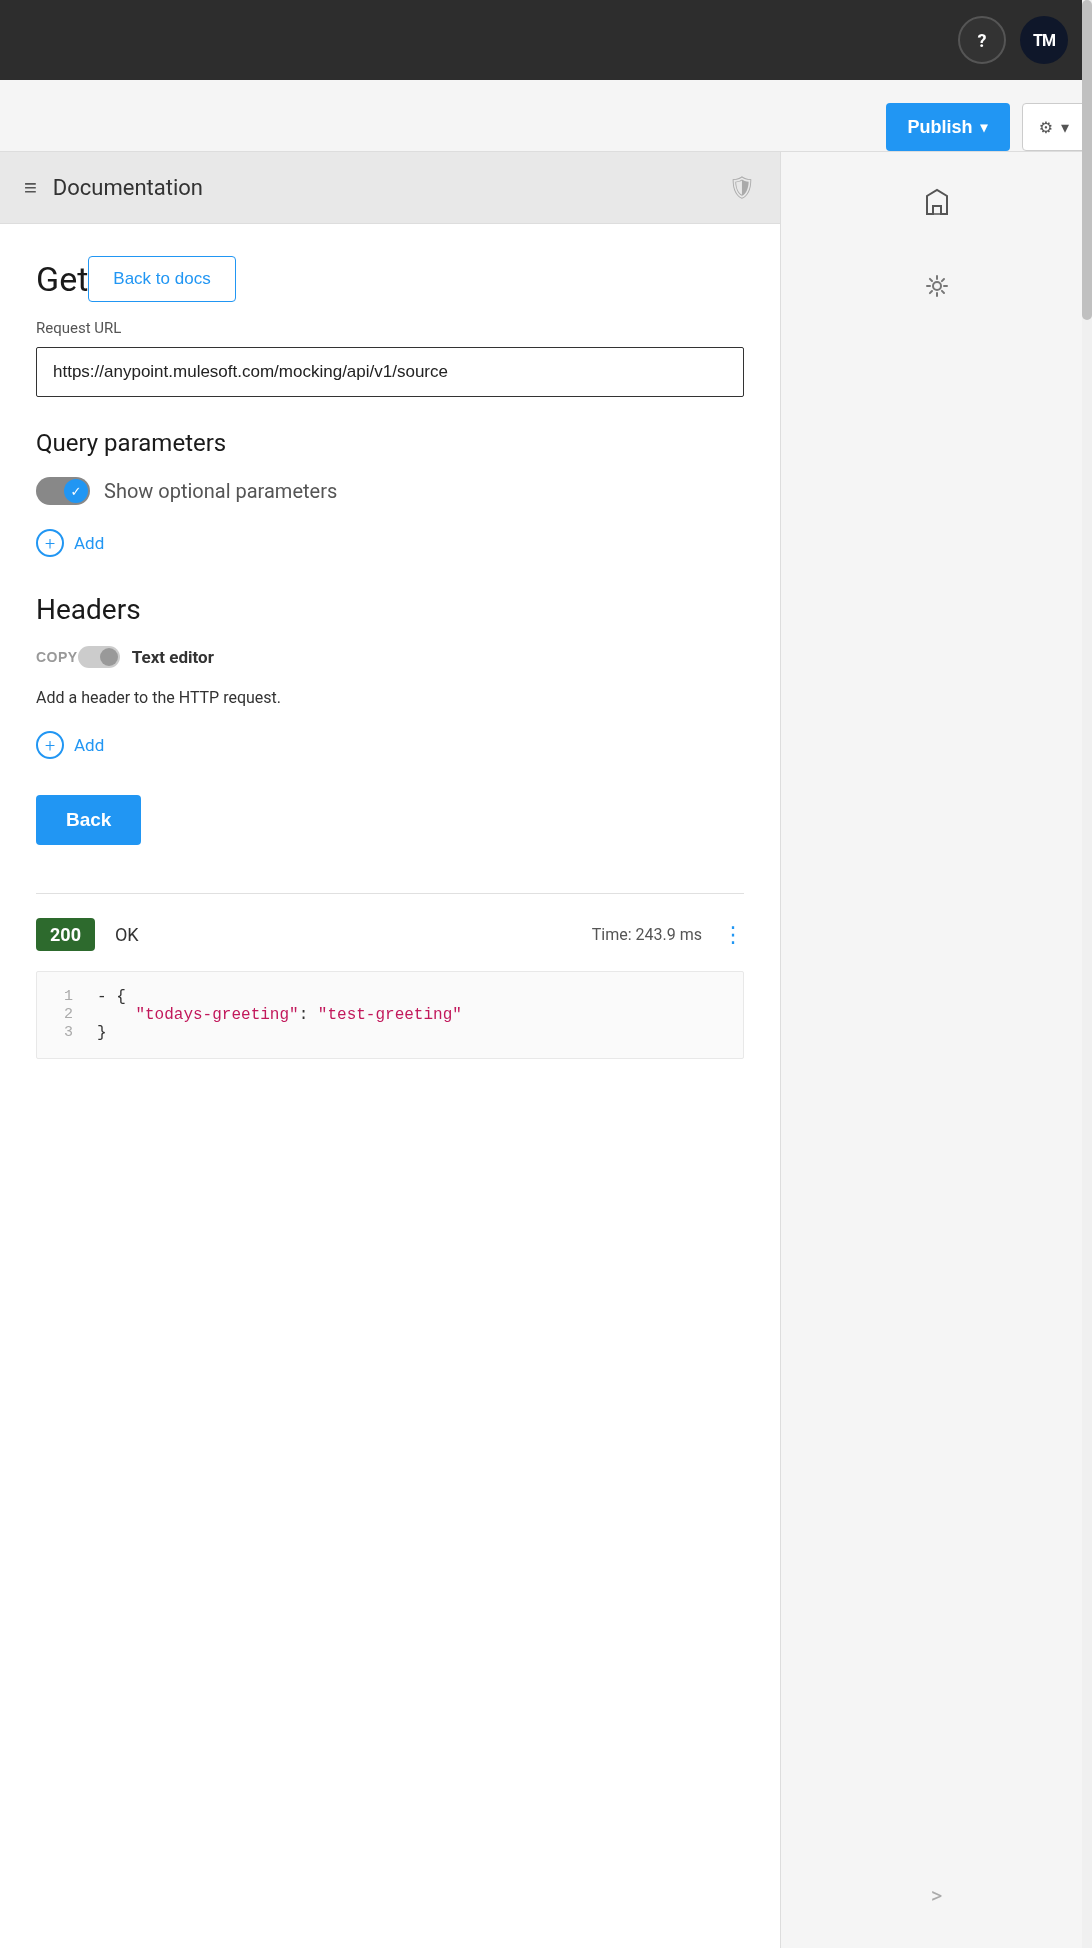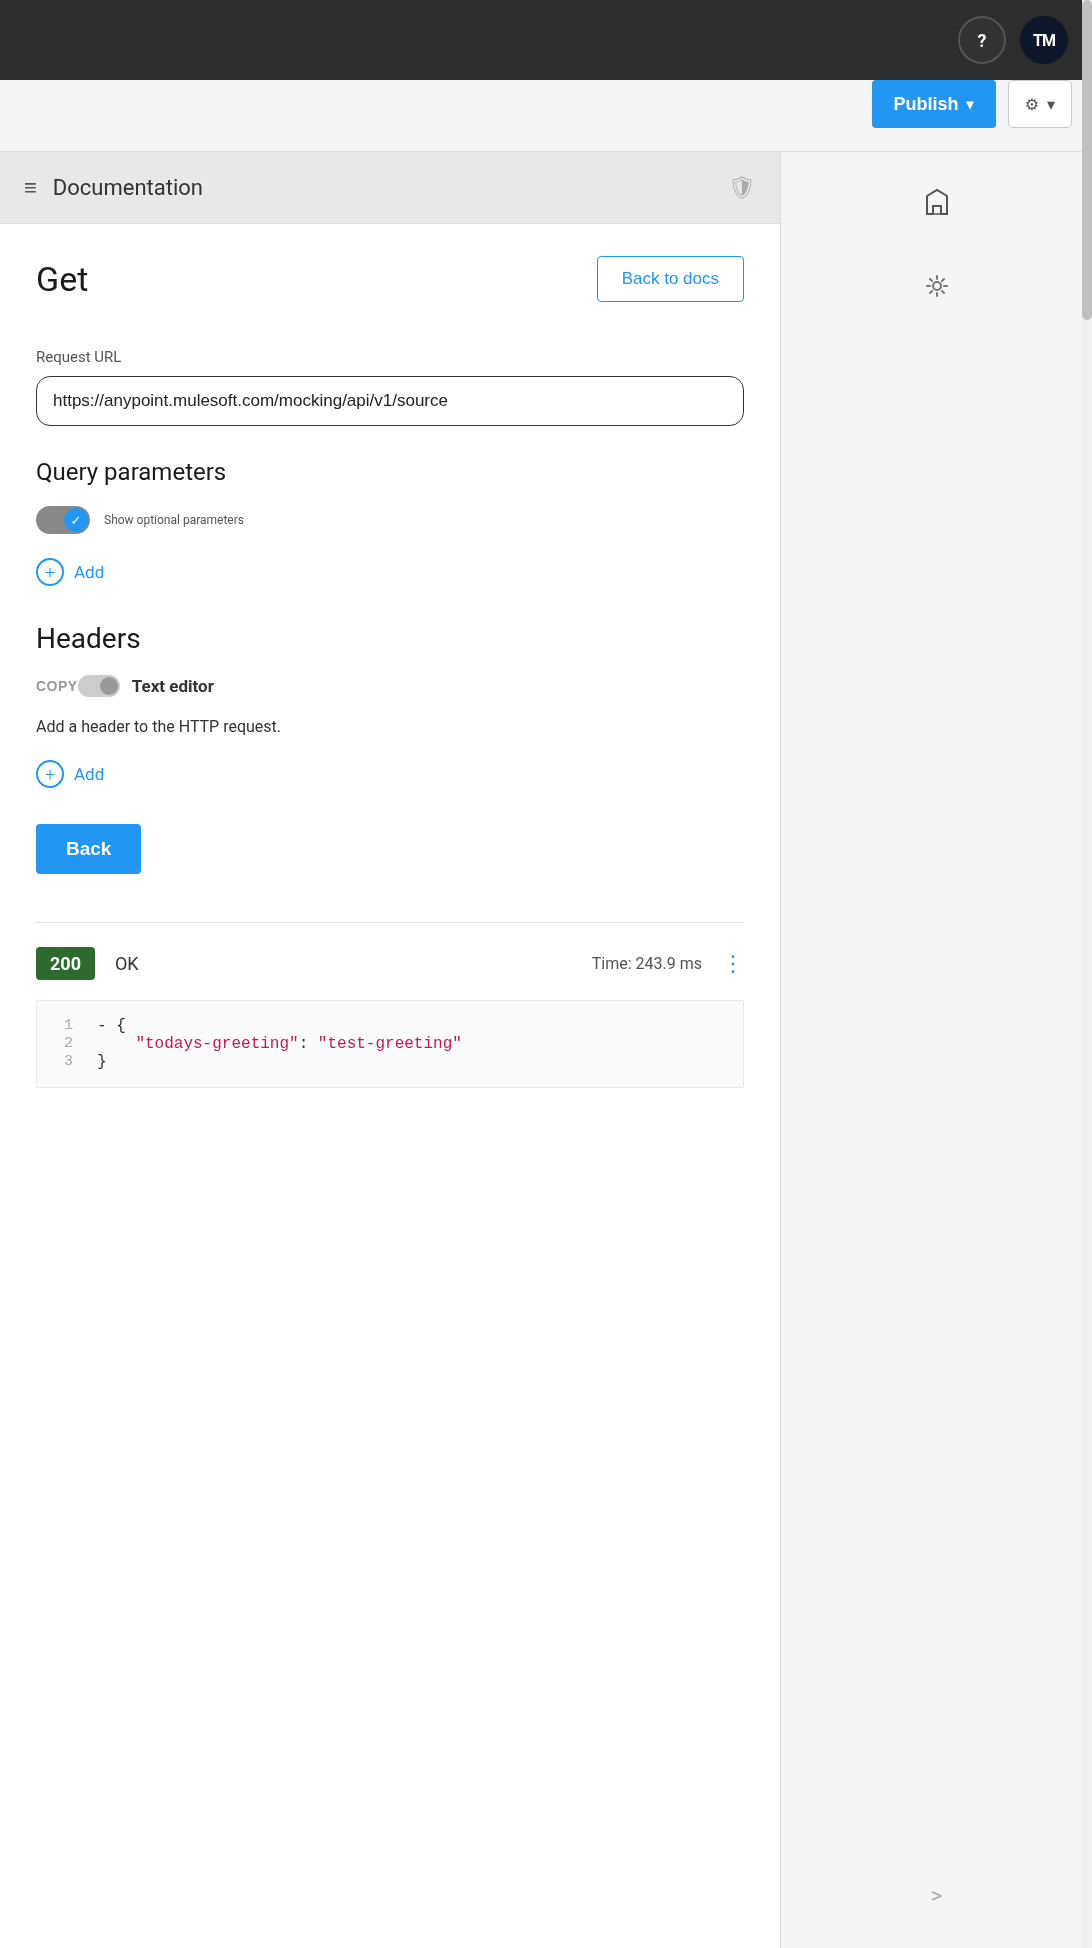--- a/index.html
+++ b/index.html
@@ -42,23 +42,23 @@
       background: #0f172a;
       font-size: 16px;
       letter-spacing: -1px;
     }
 
     
     .toolbar {
       background: #f5f5f5;
       height: 72px;
       display: flex;
-      align-items: flex-start;
+      align-items: flex-end;
       justify-content: flex-end;
-      padding: 0 20px;
+      padding: 0 6px;
       gap: 12px;
       border-bottom: 1px solid #ddd;
     }
     .publish-btn {
       background: #2196f3;
       color: white;
       border: none;
       border-radius: 4px;
       padding: 10px 22px;
       font-size: 18px;
@@ -150,22 +150,22 @@
       width: 10px;
       height: 320px;
       background: #c0c0c0;
       border-radius: 5px;
     }
 
     
     .get-header {
       display: flex;
       align-items: center;
-      justify-content: space-between;
-      margin-bottom: 46px;
+      justify-content: flex-start;
+      margin-bottom: 17px;
     }
     .get-label {
       font-size: 34px;
       font-weight: 400;
       color: #1a1a1a;
     }
     .back-to-docs-btn {
       border: 1.5px solid #2196f3;
       color: #2196f3;
       background: white;
@@ -177,21 +177,21 @@
 
     
     .section-label {
       font-size: 15px;
       color: #555;
       margin-bottom: 10px;
       font-weight: 400;
     }
     .url-input-wrapper {
       border: 1.5px solid #333;
-      border-radius: 14px;
+      border-radius: 2px;
       padding: 14px 16px;
       margin-bottom: 32px;
       background: white;
     }
     .url-input {
       font-size: 17px;
       color: #222;
       border: none;
       outline: none;
       width: 100%;
@@ -232,21 +232,21 @@
       background: #2196f3;
       display: flex;
       align-items: center;
       justify-content: center;
     }
     .toggle-knob-check {
       color: white;
       font-size: 13px;
     }
     .toggle-label {
-      font-size: 12px;
+      font-size: 20px;
       color: #555;
     }
     .add-btn {
       display: flex;
       align-items: center;
       gap: 10px;
       color: #2196f3;
       font-size: 17px;
       cursor: pointer;
       margin-bottom: 36px;

